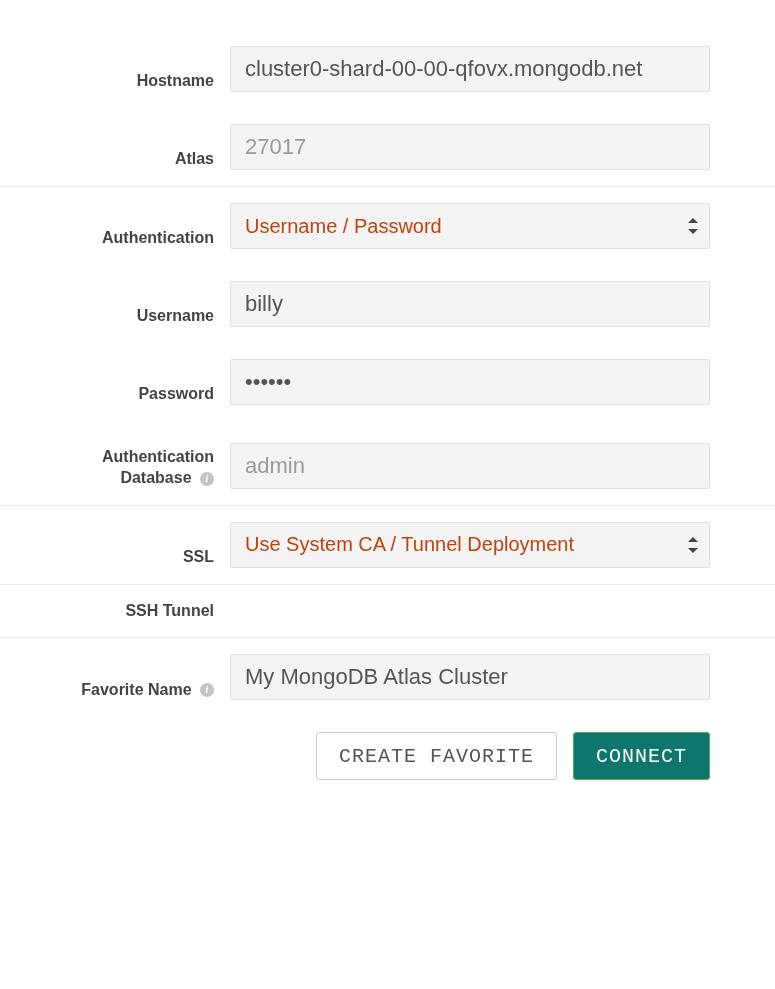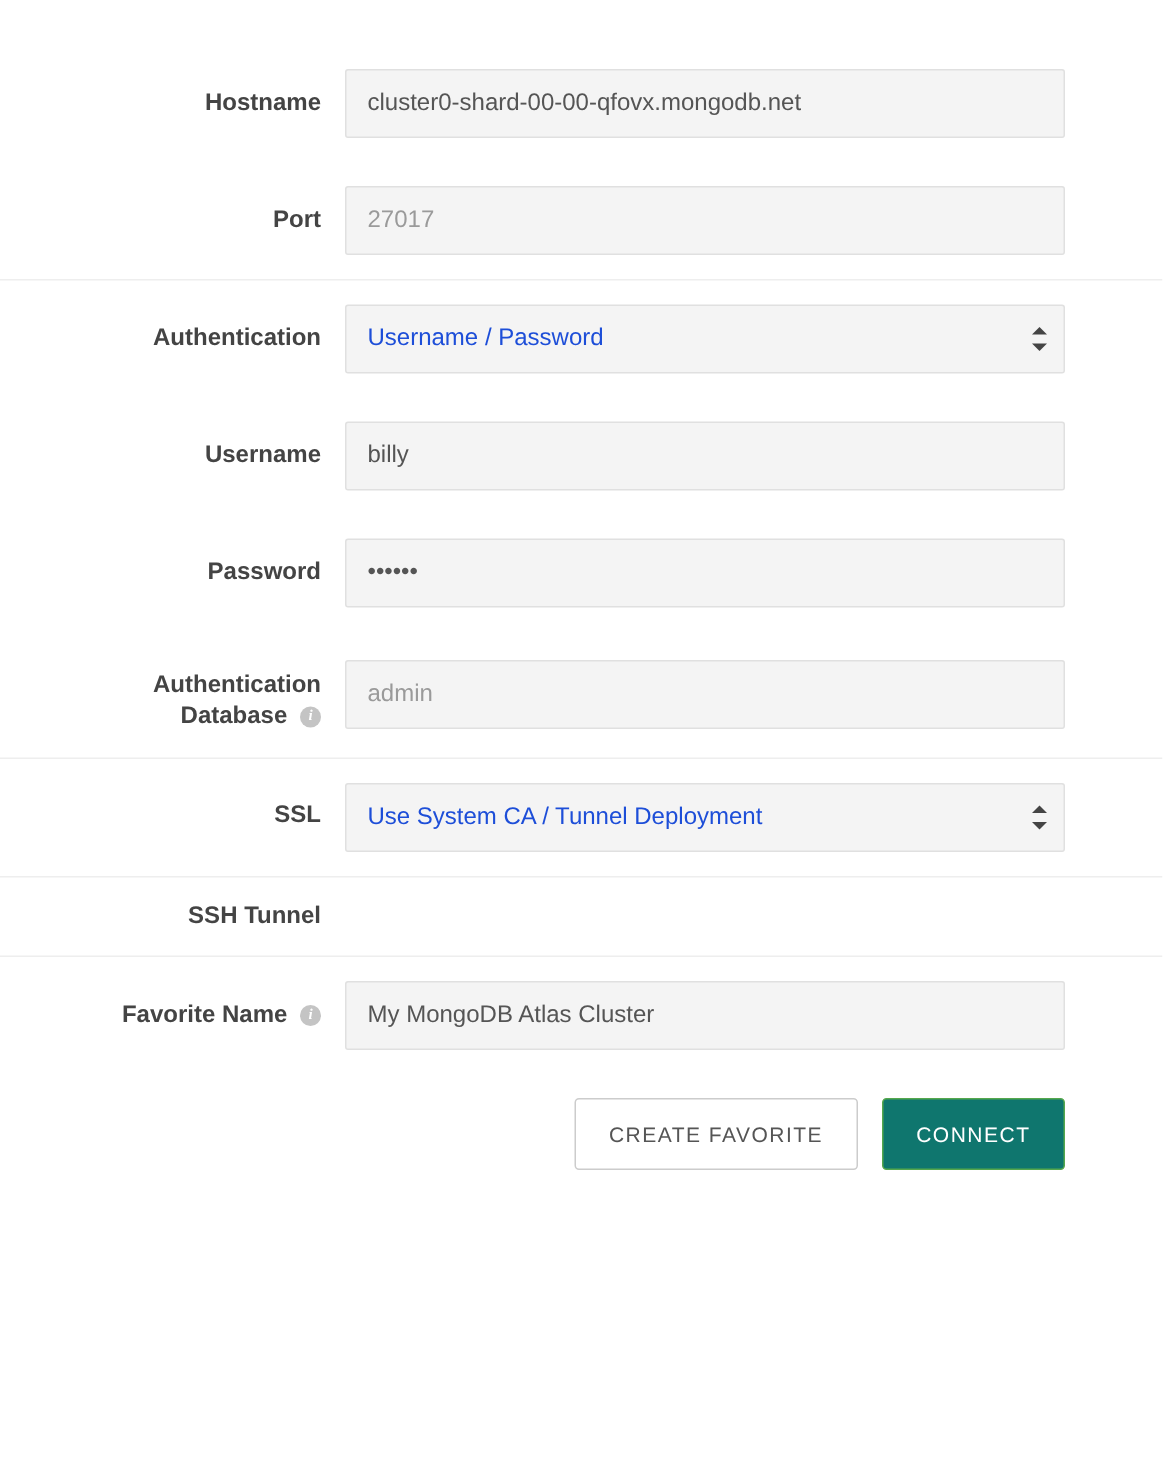--- a/index.html
+++ b/index.html
@@ -8,21 +8,21 @@
       background: #fff;
       width: 775px;
       color: #444;
     }
     .form-section {
       border-bottom: 1px solid #eee;
       padding: 0 0 0 0;
     }
     .form-row {
       display: flex;
-      align-items: center;
+      align-items: flex-end;
       padding: 16px 65px 16px 0;
     }
     .form-label {
       width: 230px;
       min-width: 230px;
       text-align: right;
       padding-right: 16px;
       font-size: 16px;
       color: #444;
       font-weight: 600;
@@ -36,40 +36,40 @@
       flex: 1;
       position: relative;
     }
     input[type="text"], input[type="password"] {
       width: 100%;
       height: 46px;
       background: #f4f4f4;
       border: 1px solid #e0e0e0;
       border-radius: 2px;
       padding: 0 14px;
-      font-size: 16px;
+      font-size: 22px;
       color: #555;
       outline: none;
     }
     input::placeholder {
       color: #9a9a9a;
     }
     .select-wrap {
       position: relative;
       width: 100%;
     }
     .select-display {
       width: 100%;
       height: 46px;
       background: #f4f4f4;
       border: 1px solid #e0e0e0;
       border-radius: 2px;
       padding: 0 48px 0 14px;
-      font-size: 16px;
-      color: #1d4ed8;
+      font-size: 20px;
+      color: #c2410c;
       display: flex;
       align-items: center;
       cursor: pointer;
     }
     .select-arrows {
       position: absolute;
       right: 12px;
       top: 50%;
       transform: translateY(-50%);
       width: 10px;
@@ -111,25 +111,26 @@
     }
     .button-row {
       display: flex;
       justify-content: flex-end;
       gap: 16px;
       padding: 16px 65px 30px 0;
     }
     .btn {
       height: 48px;
       padding: 0 22px;
-      font-size: 14px;
+      font-size: 20px;
       letter-spacing: 1px;
       border-radius: 3px;
       cursor: pointer;
       font-weight: 400;
+      font-family: Liberation Mono, monospace;
     }
     .btn-outline {
       background: #fff;
       border: 1px solid #ccc;
       color: #555;
     }
     .btn-primary {
       background: #0f766e;
       border: 1px solid #55a74d;
       color: #fff;
@@ -140,21 +141,21 @@
 <body>
 
 <div class="form-section section-first">
   <div class="form-row">
     <label class="form-label">Hostname</label>
     <div class="form-input-wrap">
       <input type="text" value="cluster0-shard-00-00-qfovx.mongodb.net" style="">
     </div>
   </div>
   <div class="form-row">
-    <label class="form-label">Port</label>
+    <label class="form-label">Atlas</label>
     <div class="form-input-wrap">
       <input type="text" placeholder="27017" style="">
     </div>
   </div>
 </div>
 
 <div class="form-section">
   <div class="form-row">
     <label class="form-label">Authentication</label>
     <div class="form-input-wrap">

